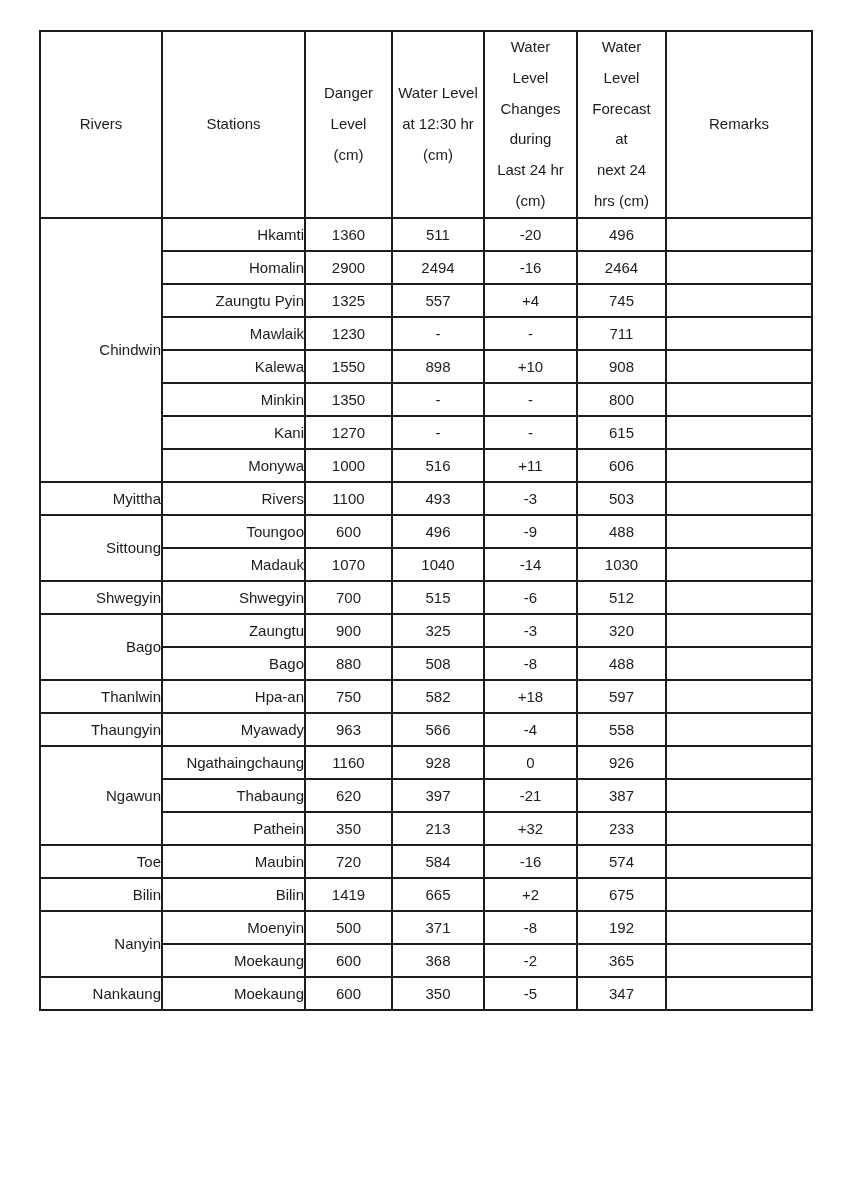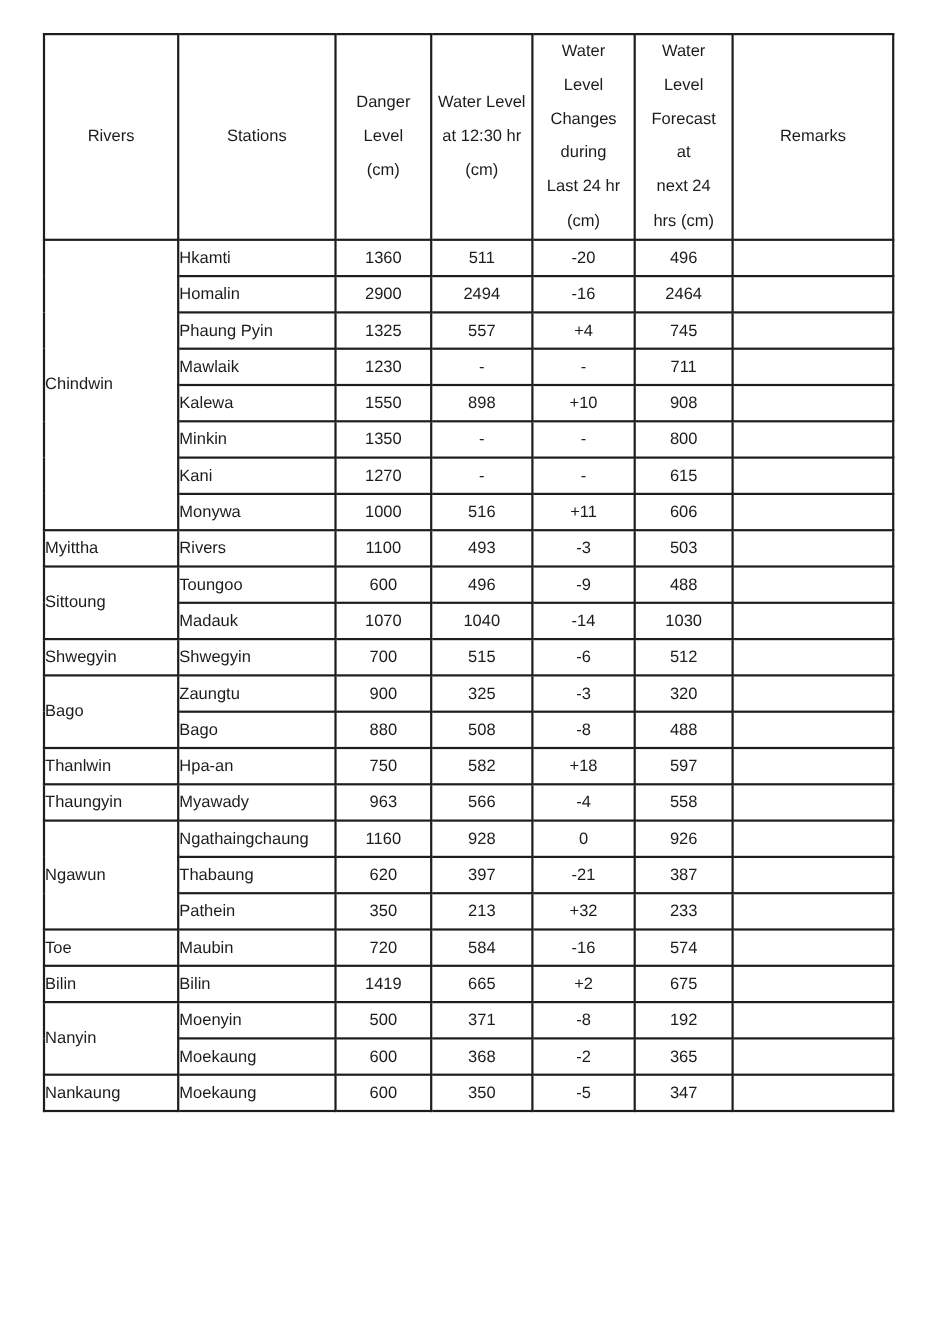--- a/index.html
+++ b/index.html
@@ -39,21 +39,21 @@
     white-space: pre-line;
     padding: 0 2px;
   }
   table.wl-table td {
     height: 33px;
     font-size: 15px;
     vertical-align: middle;
     padding: 0;
   }
   td.cell-left {
-    text-align: left;
+    text-align: right;
     padding-left: 8px;
     padding-right: 2px;
   }
   td.cell-num {
     text-align: center;
     font-size: 14.5px;
   }
   td.cell-remarks {
     text-align: left;
   }
@@ -110,21 +110,21 @@
           </tr>
           <tr>
             <td class="cell-left">Homalin</td>
             <td class="cell-num">2900</td>
             <td class="cell-num">2494</td>
             <td class="cell-num">-16</td>
             <td class="cell-num">2464</td>
             <td class="cell-remarks"></td>
           </tr>
           <tr>
-            <td class="cell-left">Phaung Pyin</td>
+            <td class="cell-left">Zaungtu Pyin</td>
             <td class="cell-num">1325</td>
             <td class="cell-num">557</td>
             <td class="cell-num">+4</td>
             <td class="cell-num">745</td>
             <td class="cell-remarks"></td>
           </tr>
           <tr>
             <td class="cell-left">Mawlaik</td>
             <td class="cell-num">1230</td>
             <td class="cell-num">-</td>

